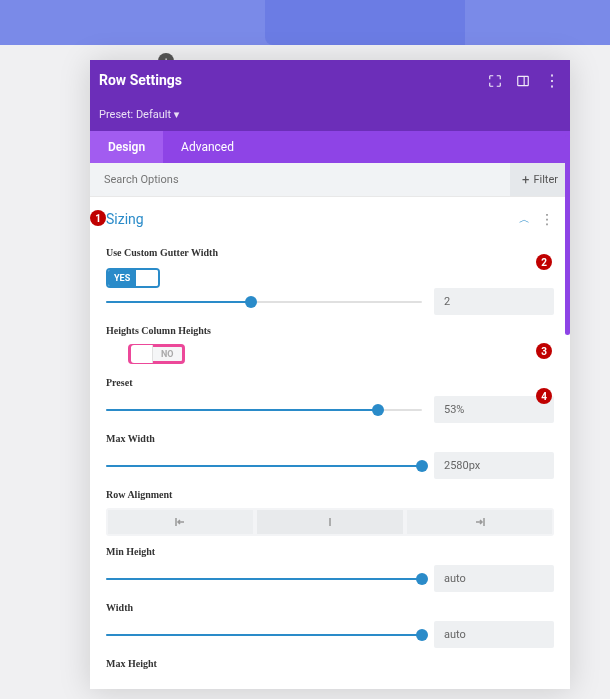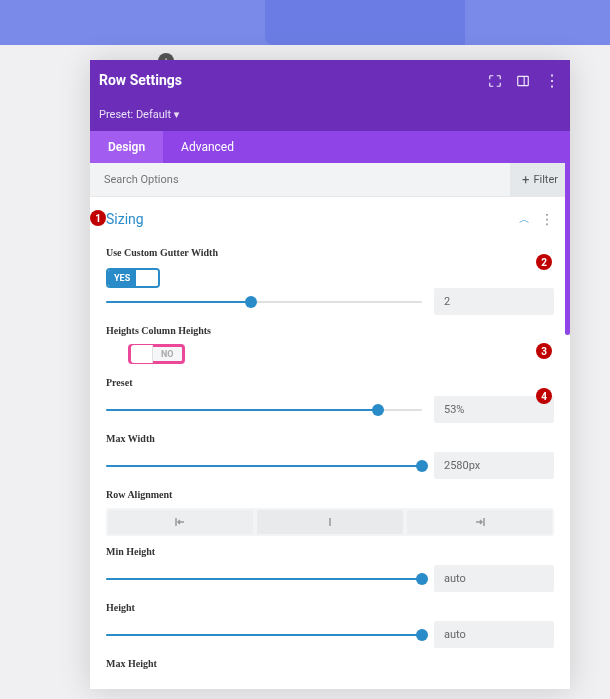--- a/index.html
+++ b/index.html
@@ -155,21 +155,21 @@
     <div class="label">Min Height</div>
     <div class="row">
       <div class="slider-wrap">
         <div class="track"></div>
           <div class="fill" style="width:100%;"></div>
           <div class="thumb" style="left:100%;"></div>
       </div>
       <div class="valbox">auto</div>
     </div>
 
-    <div class="label">Height</div>
+    <div class="label">Width</div>
     <div class="row">
       <div class="slider-wrap">
         <div class="track"></div>
           <div class="fill" style="width:100%;"></div>
           <div class="thumb" style="left:100%;"></div>
       </div>
       <div class="valbox">auto</div>
     </div>
 
     <div class="label">Max Height</div>

